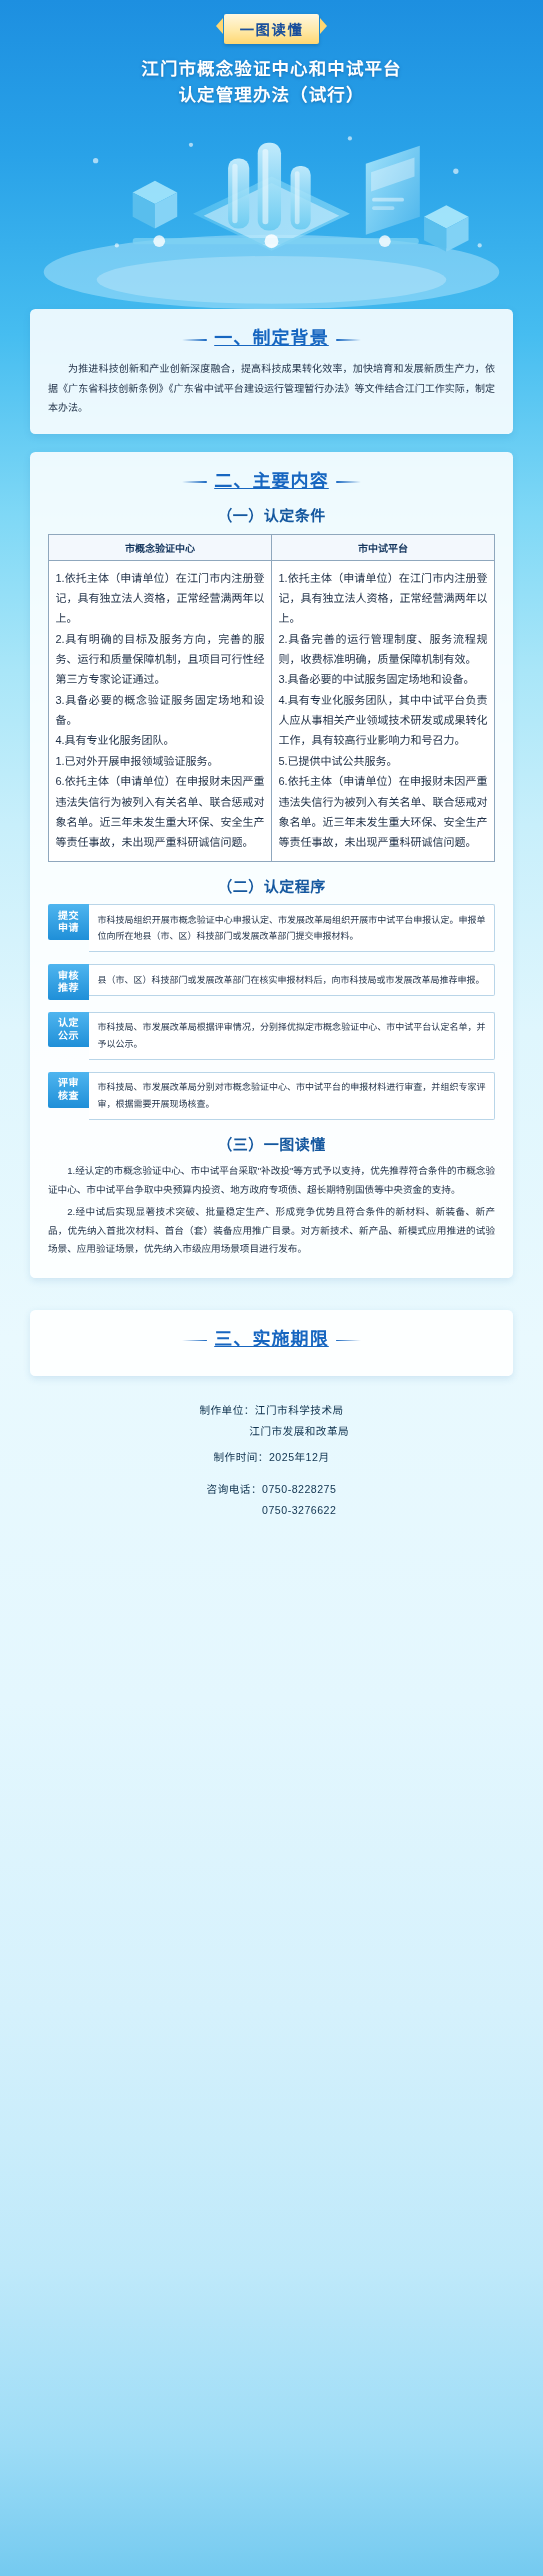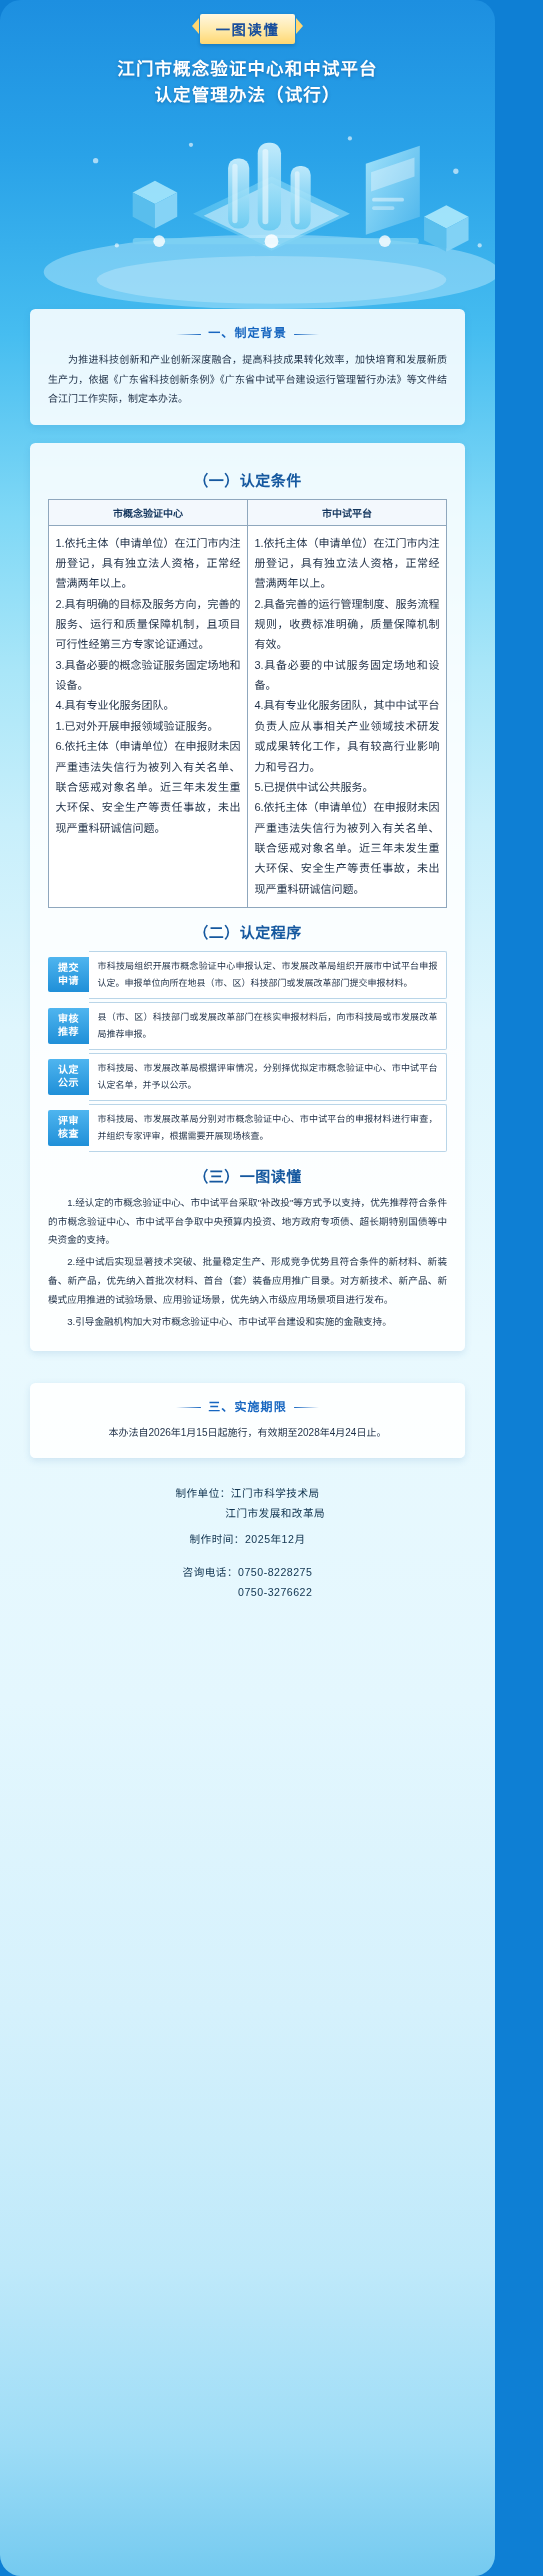--- a/index.html
+++ b/index.html
@@ -3,39 +3,38 @@
 <meta charset="utf-8">
 <style>
   * { box-sizing: border-box; }
   html, body { margin: 0; padding: 0; }
   body {
     width: 543px;
     font-family: "Liberation Sans", "DejaVu Sans", sans-serif;
     background: #0e7fd4;
   }
   .page {
-    width: 495px;
+    width: 543px;
     min-height: 2576px;
     position: relative;
     background: linear-gradient(180deg,
         #1d8fe0 0%,
         #29a2e8 6%,
         #46bdf0 13%,
         #7fd8f6 20%,
         #a9e6f8 26%,
         #c8effb 32%,
         #dff6fd 40%,
         #e9f9fe 52%,
         #e4f7fe 66%,
         #d5f1fc 78%,
         #bfe9fa 88%,
         #9ddcf6 95%,
         #74caf0 100%);
     overflow: hidden;
-    border-radius: 21px;
   }
 
   
   .header {
     padding-top: 14px;
     text-align: center;
     position: relative;
     z-index: 5;
   }
   .ribbon {
@@ -86,24 +85,25 @@
     background: rgba(255,255,255,0.88);
     border-radius: 5.3px;
     box-shadow: 0 2.1px 7.4px rgba(40,110,170,.13);
     padding: 14px 18px 16px 18px;
   }
   .card + .card { margin-top: 18px; }
 
   .sec-title {
     text-align: center;
     color: #1766c0;
-    font-size: 12px;
+    font-size: 18px;
     font-weight: bold;
     letter-spacing: 1.1px;
     margin-bottom: 9.6px;
+    text-decoration: underline;
   }
   .sec-title .bar-l, .sec-title .bar-r {
     display: inline-block;
     width: 24.4px; height: 1.6px;
     background: linear-gradient(90deg,rgba(23,102,192,0),#1766c0);
     vertical-align: middle;
     margin: 0 7.4px;
     border-radius: 1.1px;
   }
   .sec-title .bar-r { background: linear-gradient(90deg,#1766c0,rgba(23,102,192,0)); }
@@ -150,22 +150,22 @@
     line-height: 1.85;
     color: #1e2f46;
     text-align: justify;
   }
   table.cond td p { margin: 0; }
 
   
   .flow { margin-top: 3.2px; }
   .flow-row {
     display: flex;
-    align-items: center;
-    margin-bottom: 3px;
+    align-items: flex-start;
+    margin-bottom: 12px;
   }
   .flow-badge {
     flex: 0 0 41px;
     background: linear-gradient(180deg,#4fb5ef,#1f8fd8);
     color: #ffffff;
     font-size: 10px;
     font-weight: bold;
     line-height: 1.25;
     display: flex;
     flex-direction: column;
@@ -308,20 +308,23 @@
   </div>
 
   <div class="card">
     <div class="sec-title">
       <span class="bar-l"></span><span>一、制定背景</span><span class="bar-r"></span>
     </div>
     <div class="para">为推进科技创新和产业创新深度融合，提高科技成果转化效率，加快培育和发展新质生产力，依据《广东省科技创新条例》《广东省中试平台建设运行管理暂行办法》等文件结合江门工作实际，制定本办法。</div>
   </div>
 
   <div class="card">
+    <div class="sec-title">
+      <span class="bar-l"></span><span>二、主要内容</span><span class="bar-r"></span>
+    </div>
 
     <div class="sub-title">（一）认定条件</div>
 
     <table class="cond">
       <thead>
         <tr>
           <th>市概念验证中心</th>
           <th>市中试平台</th>
         </tr>
       </thead>
@@ -379,28 +382,26 @@
           <span>评审</span>
           <span>核查</span>
         </div>
         <div class="flow-body">市科技局、市发展改革局分别对市概念验证中心、市中试平台的申报材料进行审查，并组织专家评审，根据需要开展现场核查。</div>
       </div>
     </div>
 
     <div class="sub-title">（三）一图读懂</div>
     <div class="measure">1.经认定的市概念验证中心、市中试平台采取"补改投"等方式予以支持，优先推荐符合条件的市概念验证中心、市中试平台争取中央预算内投资、地方政府专项债、超长期特别国债等中央资金的支持。</div>
     <div class="measure">2.经中试后实现显著技术突破、批量稳定生产、形成竞争优势且符合条件的新材料、新装备、新产品，优先纳入首批次材料、首台（套）装备应用推广目录。对方新技术、新产品、新模式应用推进的试验场景、应用验证场景，优先纳入市级应用场景项目进行发布。</div>
-    <div class="measure">3.引导金融机构加大对市概念验证中心、市中试平台建设和实施的金融支持。</div>
   </div>
 
   <div class="card" style="margin-top:32px;">
     <div class="sec-title">
       <span class="bar-l"></span><span>三、实施期限</span><span class="bar-r"></span>
     </div>
-    <div class="period-text">本办法自2026年1月15日起施行，有效期至2028年4月24日止。</div>
   </div>
 
   <div class="footer">
     <div>
       <span>制作单位：</span><span>江门市科学技术局</span>
     </div>
     <div>
       <span style="visibility:hidden">制作单位：</span><span>江门市发展和改革局</span>
     </div>
     <div style="margin-top:5.3px;">

